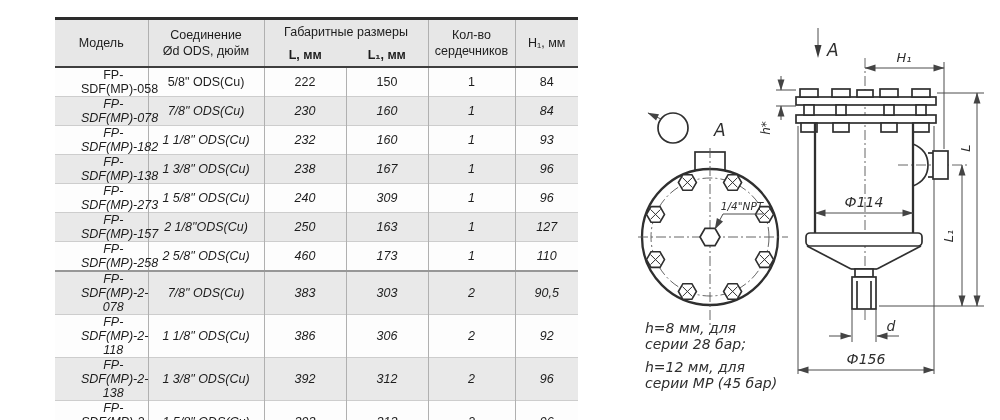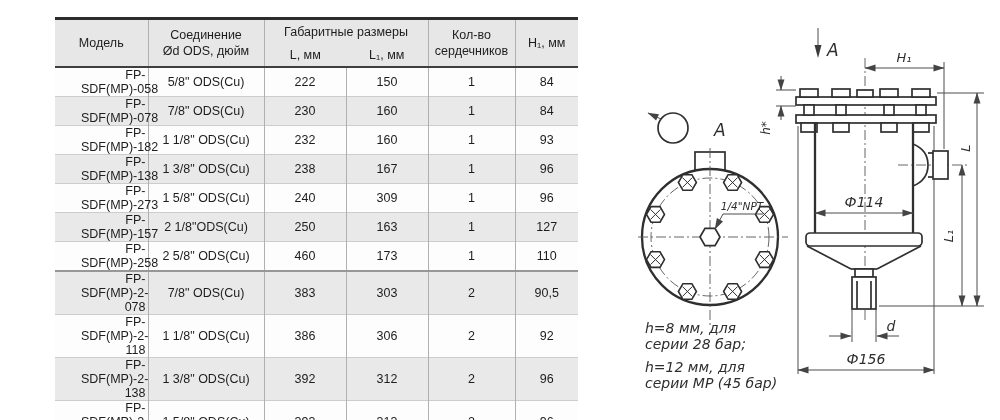--- a/index.html
+++ b/index.html
@@ -14,26 +14,26 @@
   .spec-table col.c-model{width:93px;}
   .spec-table col.c-conn{width:116px;}
   .spec-table col.c-l{width:82px;}
   .spec-table col.c-l1{width:82px;}
   .spec-table col.c-cores{width:87px;}
   .spec-table col.c-h1{width:63px;}
   .spec-table thead th{background:#e7e7e7;font-weight:normal;text-align:center;
       padding:2px 2px;line-height:1.3;white-space:pre-line;}
   .spec-table thead{border-bottom:2px solid #3f3f3f;}
   .spec-table thead tr.hr1 th{height:21px;}
-  .spec-table thead tr.hr2 th{height:17px;}
+  .spec-table thead tr.hr2 th{height:17px;font-weight:bold;}
   .spec-table th.bl{border-left:1px solid #b0b0b0;}
   .spec-table tbody td{height:19.5px;padding:0 2px;text-align:center;background:#fdfdfd;}
-  .spec-table tbody td.model{text-align:right;padding-left:26px;margin-top:12px;}
+  .spec-table tbody td.model{text-align:center;padding-left:26px;margin-top:12px;}
   .spec-table tbody td + td{border-left:1px solid #b0b0b0;}
-  .spec-table tbody tr + tr td{border-top:1px solid #cdcdcd;}
+  .spec-table tbody tr + tr td{border-top:1px solid #cdcdcd;font-style:italic;}
   .spec-table tbody tr.alt td{background:#e9e9e9;}
   .spec-table tbody tr.group-start td{border-top:2px solid #979797;}
 
   
   .drawing{position:absolute;left:600px;top:0;width:400px;height:420px;}
   .obj{stroke:#2f2f2f;stroke-width:1.7;fill:none;}
   .objf{stroke:#2f2f2f;stroke-width:1.7;fill:#ffffff;}
   .thick{stroke-width:2.3;}
   .dim{stroke:#4d4d4d;stroke-width:1;fill:none;}
   .cl{stroke:#555555;stroke-width:0.9;fill:none;stroke-dasharray:10 3 2 3;}

